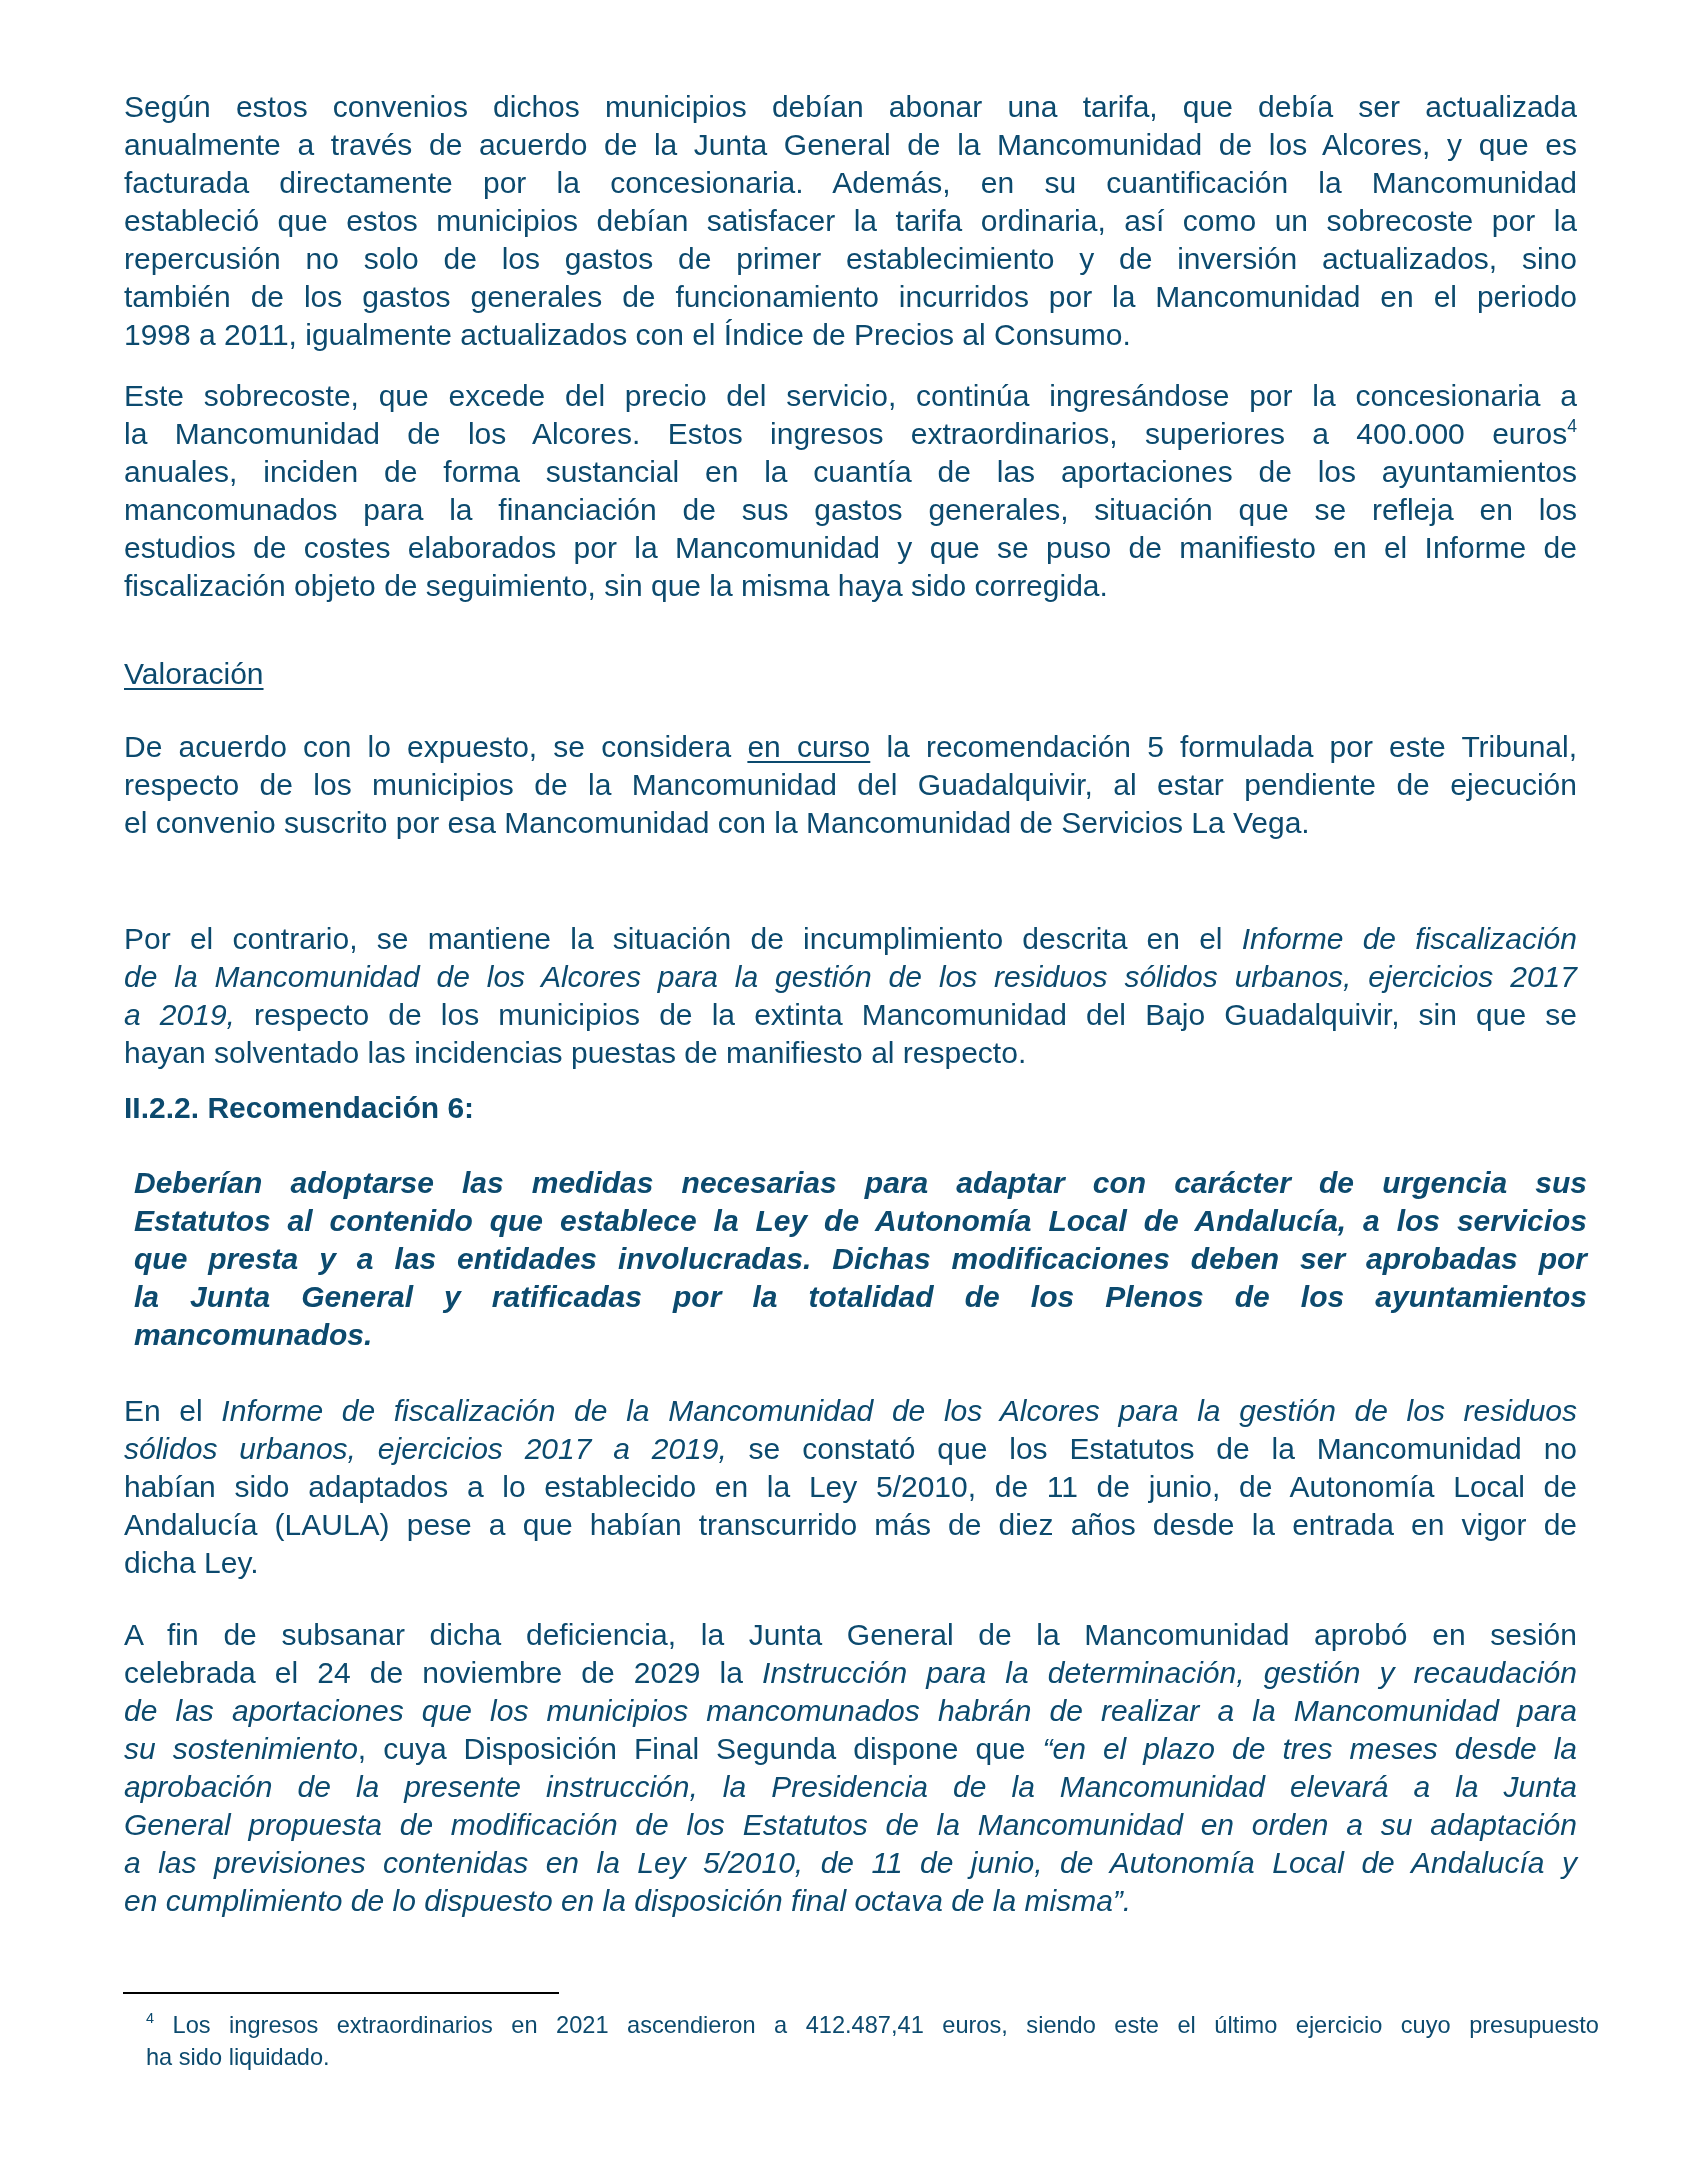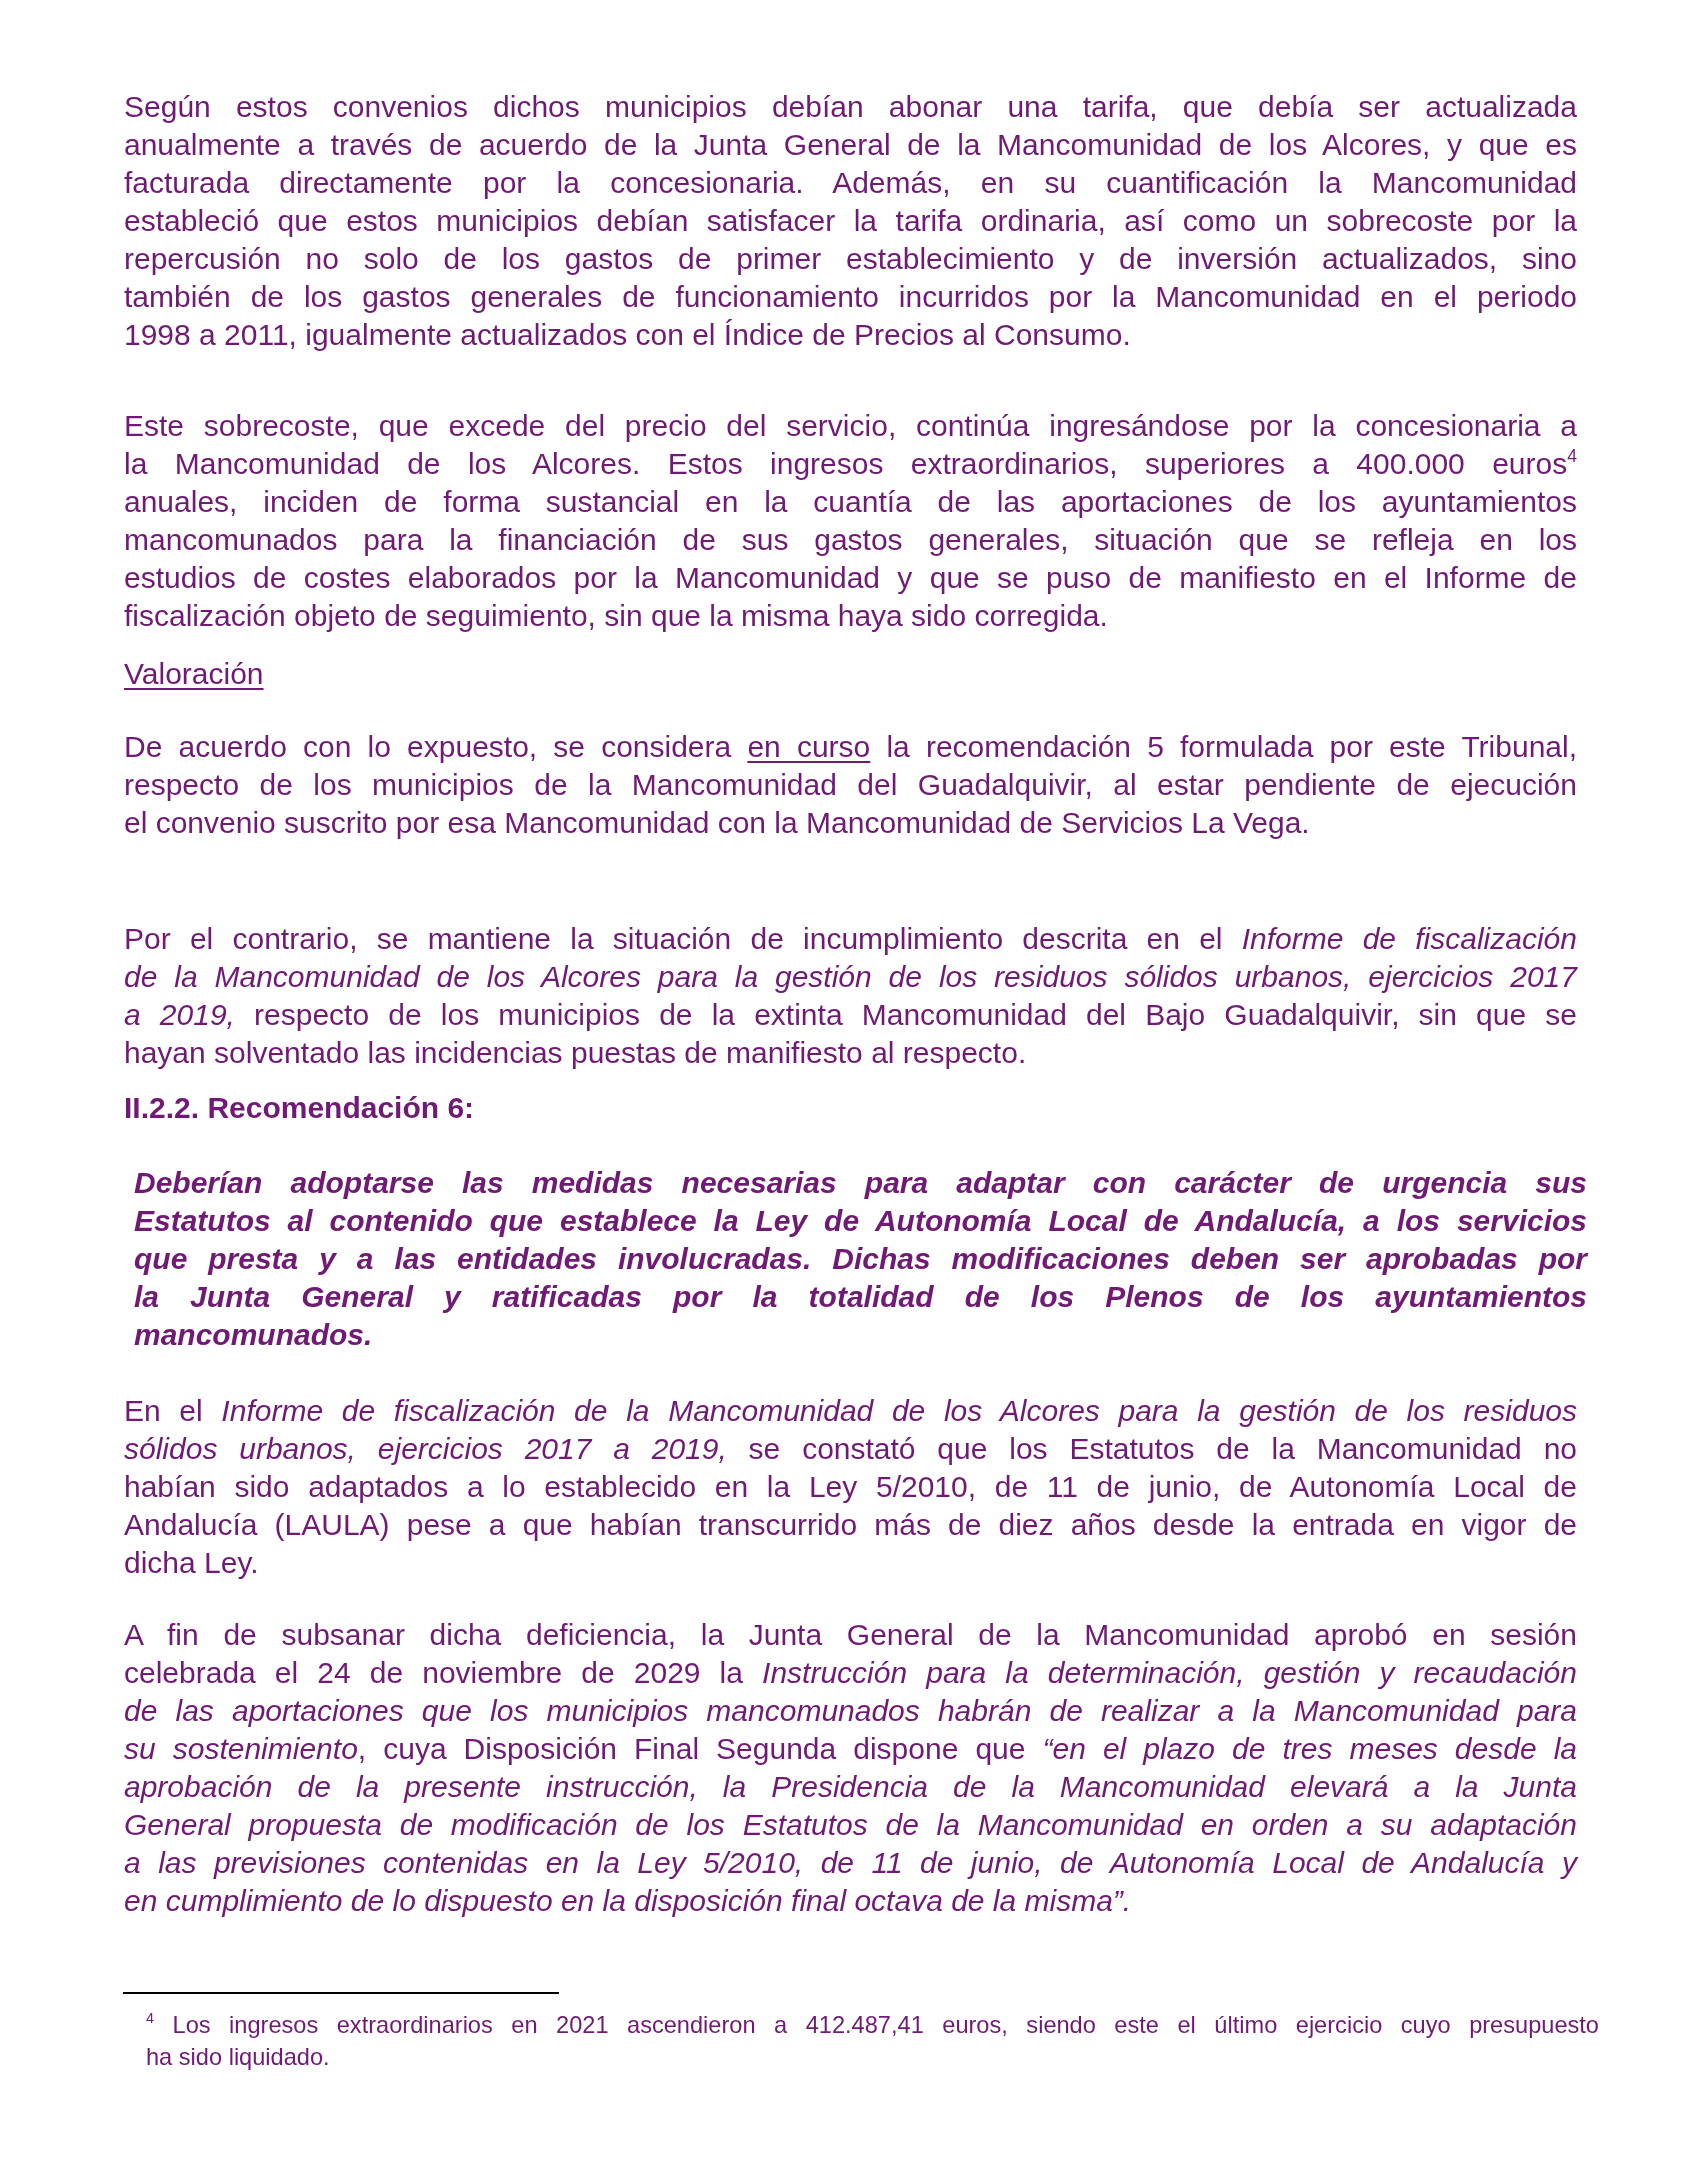--- a/index.html
+++ b/index.html
@@ -1,19 +1,19 @@
 <!DOCTYPE html>
 <html style="font-size:13px"><head>
 <meta charset="utf-8">
 <style>
   html, body { margin: 0; padding: 0; background: #ffffff; }
   body { width: 1703px; height: 2183px; position: relative; overflow: hidden; }
   .page {
     position: absolute; left: 0; top: 0; width: 1703px; height: 2183px; background: #ffffff;
-    color: #701a75; font-family: "Liberation Sans", sans-serif;
+    color: #0c4a6e; font-family: "Liberation Sans", sans-serif;
   }
   .block { position: absolute; left: 124px; width: 1453px; font-size: 30px; line-height: 38px; }
   .line { display: block; height: 38px; white-space: nowrap; text-align: justify; text-align-last: justify; }
   .line.last { text-align-last: left; }
   .seg-i { font-style: italic; }
   .seg-u { text-decoration: underline; text-decoration-thickness: 1.6px; text-underline-offset: 4px; }
   .seg-sup { font-size: 17.6px; vertical-align: 12px; line-height: 0; }
   .bold { font-weight: bold; margin-left: 10px; }
   .heading { font-weight: bold; }
   .rule { position: absolute; left: 123px; top: 1992px; width: 436px; height: 2.4px; background: #000; }
@@ -28,21 +28,21 @@
 
   <div class="block" id="p1" style="top:88px;">
       <span class="line"><span>Según estos convenios dichos municipios debían abonar una tarifa, que debía ser actualizada</span></span>
       <span class="line"><span>anualmente a través de acuerdo de la Junta General de la Mancomunidad de los Alcores, y que es</span></span>
       <span class="line"><span>facturada directamente por la concesionaria. Además, en su cuantificación la Mancomunidad</span></span>
       <span class="line"><span>estableció que estos municipios debían satisfacer la tarifa ordinaria, así como un sobrecoste por la</span></span>
       <span class="line"><span>repercusión no solo de los gastos de primer establecimiento y de inversión actualizados, sino</span></span>
       <span class="line"><span>también de los gastos generales de funcionamiento incurridos por la Mancomunidad en el periodo</span></span>
       <span class="line last"><span>1998 a 2011, igualmente actualizados con el Índice de Precios al Consumo.</span></span>
     </div>
-  <div class="block" id="p2" style="top:407px;">
+  <div class="block" id="p2" style="top:377px;">
       <span class="line"><span>Este sobrecoste, que excede del precio del servicio, continúa ingresándose por la concesionaria a</span></span>
       <span class="line"><span>la Mancomunidad de los Alcores. Estos ingresos extraordinarios, superiores a 400.000 euros</span><span class="seg-sup">4</span></span>
       <span class="line"><span>anuales, inciden de forma sustancial en la cuantía de las aportaciones de los ayuntamientos</span></span>
       <span class="line"><span>mancomunados para la financiación de sus gastos generales, situación que se refleja en los</span></span>
       <span class="line"><span>estudios de costes elaborados por la Mancomunidad y que se puso de manifiesto en el Informe de</span></span>
       <span class="line last"><span>fiscalización objeto de seguimiento, sin que la misma haya sido corregida.</span></span>
     </div>
   <div class="block" id="valoracion" style="top:655px;">
       <span class="line last"><span class="seg-u">Valoración</span></span>
     </div>

